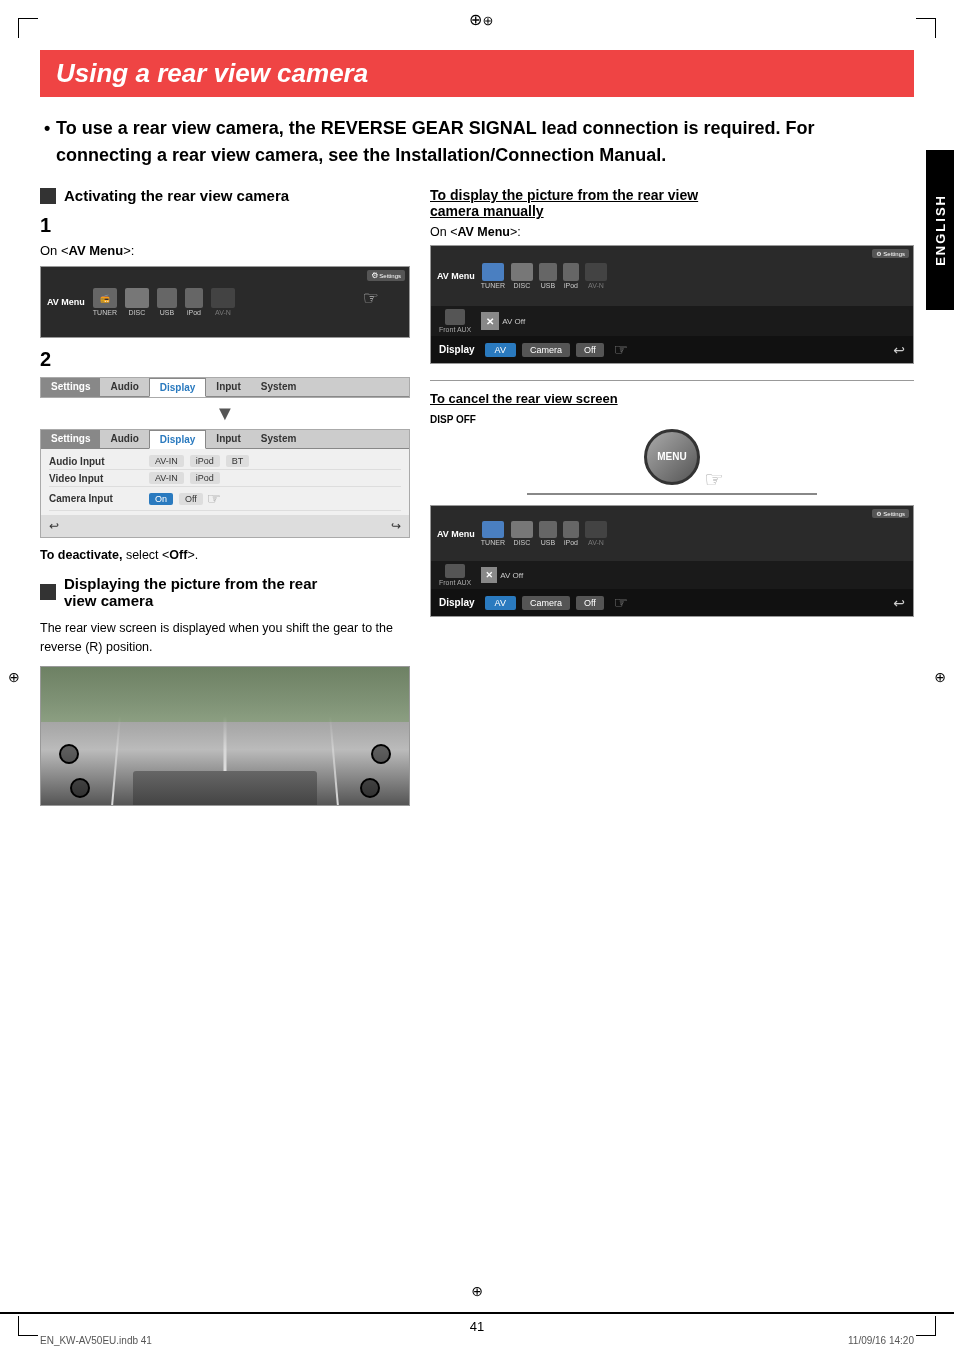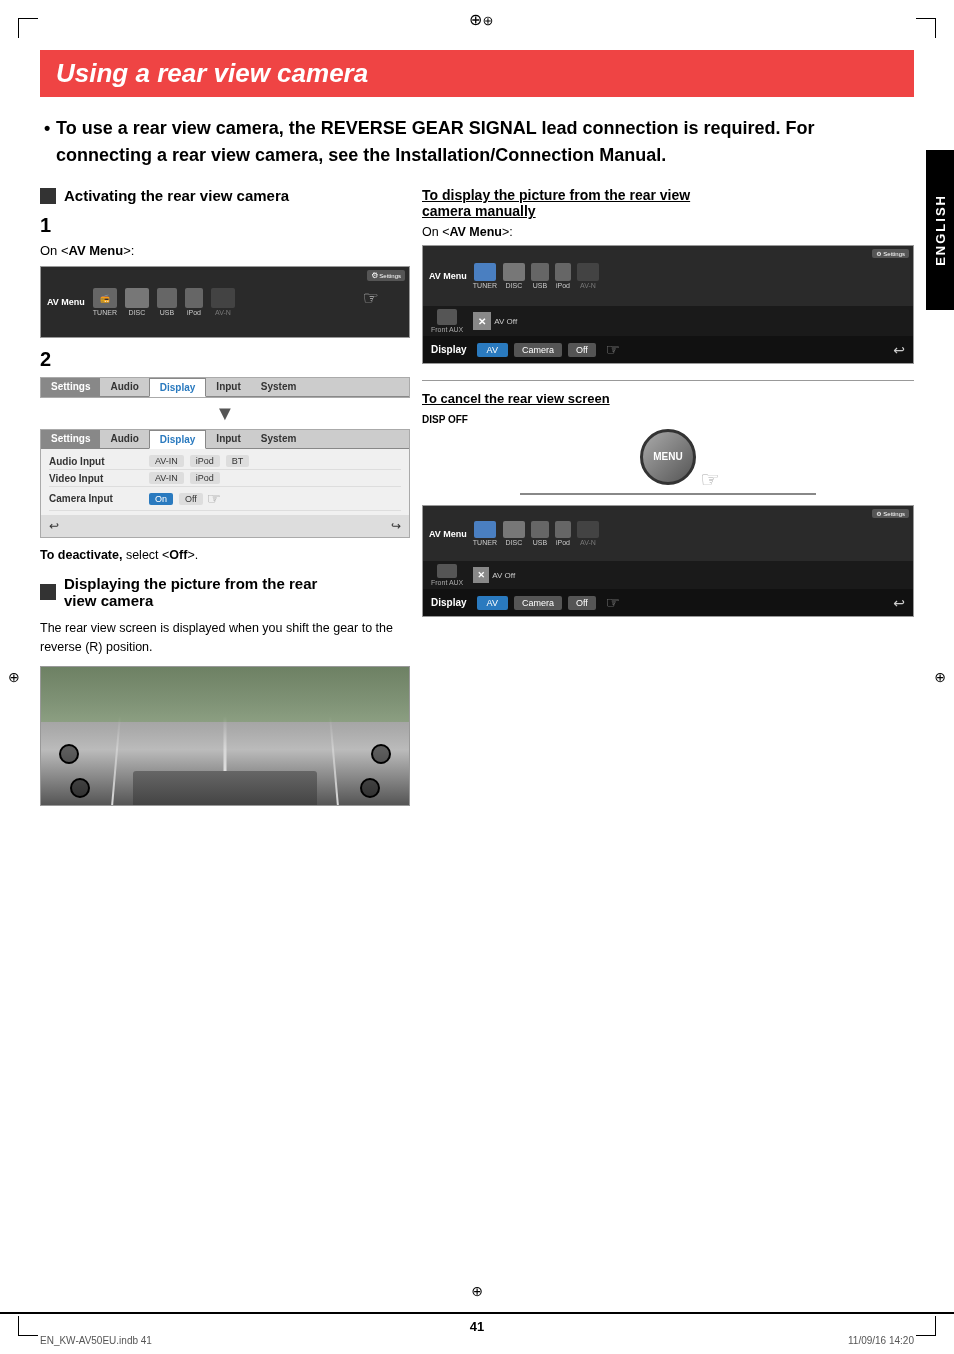--- a/index.html
+++ b/index.html
@@ -71,21 +71,21 @@
       right: 0;
       height: 2px;
       background: #000;
     }
     .page-number {
       position: absolute;
       bottom: 20px;
       left: 50%;
       transform: translateX(-50%);
       font-size: 13px;
-      font-weight: bold;
+      font-weight: normal;
     }
     .file-info-left {
       position: absolute;
       bottom: 8px;
       left: 40px;
       font-size: 10px;
       color: #555;
     }
     .file-info-right {
       position: absolute;
@@ -128,21 +128,21 @@
     }
     .intro-text::before {
       content: '•';
       position: absolute;
       left: 4px;
     }
 
     
     .two-col {
       display: flex;
-      gap: 12px;
+      gap: 20px;
     }
     .col-left {
       width: 370px;
       flex-shrink: 0;
     }
     .col-right {
       flex: 1;
     }
 
     

